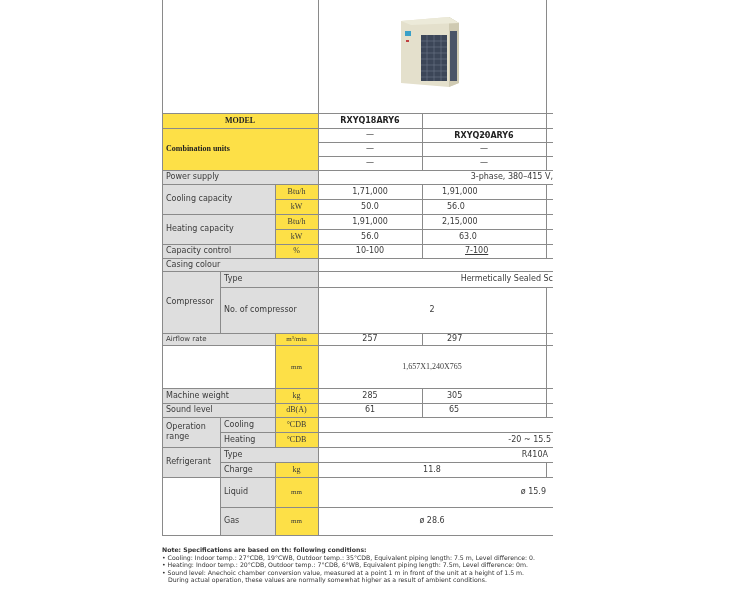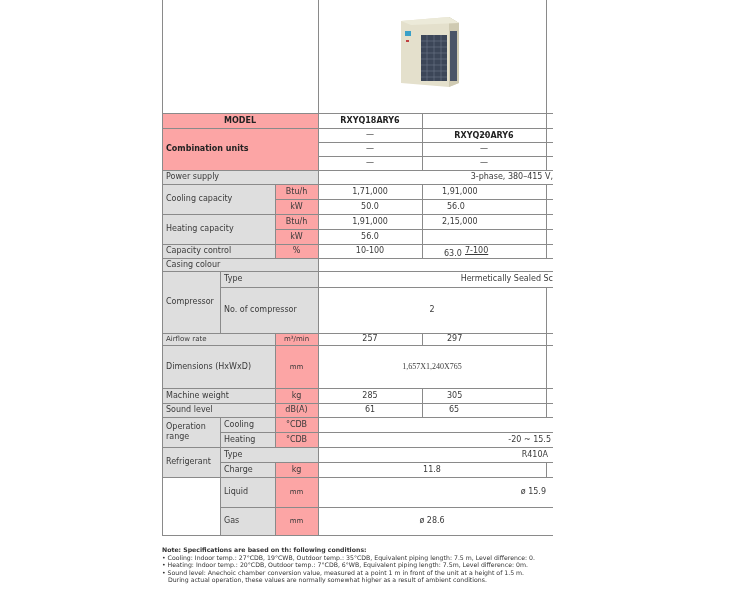--- a/index.html
+++ b/index.html
@@ -1,21 +1,21 @@
 <!DOCTYPE html>
 <html><head>
 <meta charset="utf-8">
 <style>
   html, body { margin:0; padding:0; background:#ffffff; }
   body { width:750px; height:600px; position:relative; overflow:hidden;
          font-family:"DejaVu Sans", "Liberation Sans", sans-serif; color:#333; }
   .page { position:absolute; left:0; top:0; width:750px; height:600px; }
   .cell { position:absolute; box-sizing:border-box; font-size:8px; line-height:10px;
           display:flex; align-items:center; overflow:hidden; white-space:nowrap; color:#3a3a3a; }
-  .hdr { background:#fca5a5; }
+  .hdr { background:#fde047;font-family:Liberation Serif, serif; }
   .lbl { background:#dedede; padding-left:4px; }
   .ctr { justify-content:center; text-align:center; }
   .rgt { justify-content:flex-end; padding-right:2px; }
   .bold { font-weight:bold; color:#222; }
   .wrap { white-space:normal; }
   .hl { position:absolute; height:1px; background:#8a8a8a; }
   .vl { position:absolute; width:1px; background:#8a8a8a; }
   .notes { position:absolute; left:162px; top:546px; width:420px; font-size:6.2px; line-height:7.6px; color:#333; }
   .notes .title { font-weight:bold; }
   .unit-img { position:absolute; left:397px; top:13px; width:68px; height:74px; }
@@ -67,21 +67,20 @@
 
   <div class="cell lbl" style="left:162px;top:258px;width:156px;height:13px;">Casing colour</div>
 
   <div class="cell lbl" style="left:162px;top:271px;width:58px;height:62px;">Compressor</div>
   <div class="cell lbl" style="left:220px;top:271px;width:98px;height:16px;">Type</div>
   <div class="cell lbl wrap" style="left:220px;top:287px;width:98px;height:46px;">No. of compressor</div>
 
   <div class="cell lbl" style="left:162px;top:333px;width:113px;height:12px;font-size:7px;">Airflow rate</div>
   <div class="cell hdr ctr" style="left:275px;top:333px;width:43px;height:12px;font-size:7px;">m³/min</div>
 
-  <div class="cell lbl" style="left:162px;top:345px;width:113px;height:43px;">Dimensions (HxWxD)</div>
   <div class="cell hdr ctr" style="left:275px;top:345px;width:43px;height:43px;font-size:7px;">mm</div>
 
   <div class="cell lbl" style="left:162px;top:388px;width:113px;height:15px;">Machine weight</div>
   <div class="cell hdr ctr" style="left:275px;top:388px;width:43px;height:15px;">kg</div>
 
   <div class="cell lbl" style="left:162px;top:403px;width:113px;height:14px;">Sound level</div>
   <div class="cell hdr ctr" style="left:275px;top:403px;width:43px;height:14px;">dB(A)</div>
 
   <div class="cell lbl wrap" style="left:162px;top:417px;width:58px;height:30px;padding-right:4px;">Operation range</div>
   <div class="cell lbl" style="left:220px;top:417px;width:55px;height:15px;">Cooling</div>
@@ -112,21 +111,21 @@
   <div class="cell rgt" style="left:318px;top:170px;width:235px;height:14px;padding-right:0;">3-phase, 380–415 V,</div>
 
   <div class="cell ctr" style="left:318px;top:184px;width:104px;height:15px;">1,71,000</div>
   <div class="cell ctr" style="left:422px;top:184px;width:124px;height:15px;justify-content:flex-start;padding-left:20px;">1,91,000</div>
   <div class="cell ctr" style="left:318px;top:199px;width:104px;height:15px;">50.0</div>
   <div class="cell ctr" style="left:422px;top:199px;width:124px;height:15px;justify-content:flex-start;padding-left:25px;">56.0</div>
 
   <div class="cell ctr" style="left:318px;top:214px;width:104px;height:15px;">1,91,000</div>
   <div class="cell ctr" style="left:422px;top:214px;width:124px;height:15px;justify-content:flex-start;padding-left:20px;">2,15,000</div>
   <div class="cell ctr" style="left:318px;top:229px;width:104px;height:15px;">56.0</div>
-  <div class="cell ctr" style="left:411px;top:229px;width:124px;height:15px;justify-content:flex-start;padding-left:33px;margin-top:17px;">63.0</div>
+  <div class="cell ctr" style="left:426px;top:229px;width:124px;height:15px;justify-content:flex-start;padding-left:33px;">63.0</div>
 
   <div class="cell ctr" style="left:318px;top:244px;width:104px;height:14px;">10-100</div>
   <div class="cell ctr" style="left:422px;top:244px;width:124px;height:14px;justify-content:flex-start;padding-left:43px;text-decoration:underline;">7-100</div>
 
   <div class="cell rgt" style="left:318px;top:271px;width:235px;height:16px;padding-right:0;">Hermetically Sealed Sc</div>
   <div class="cell ctr" style="left:318px;top:287px;width:228px;height:46px;">2</div>
 
   <div class="cell ctr" style="left:318px;top:333px;width:104px;height:12px;">257</div>
   <div class="cell ctr" style="left:422px;top:333px;width:124px;height:12px;justify-content:flex-start;padding-left:25px;">297</div>
 

